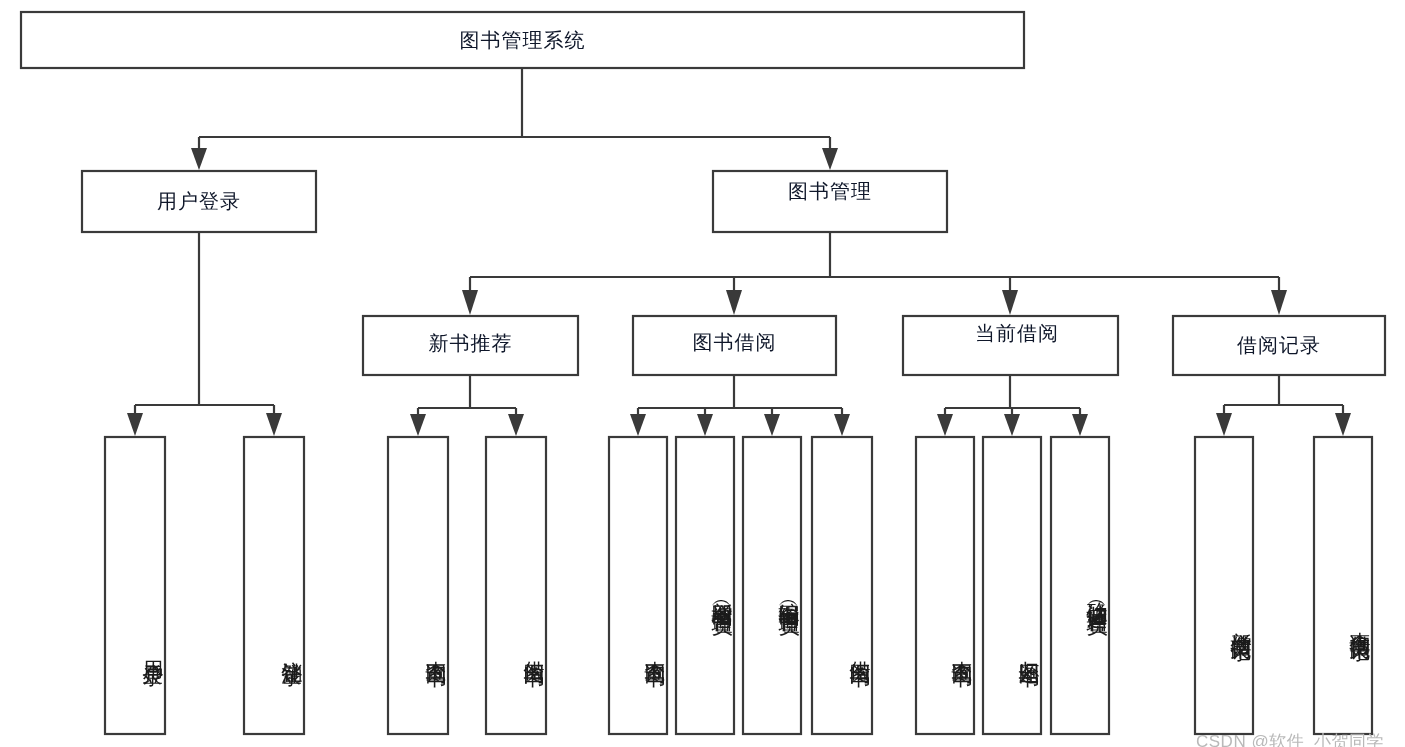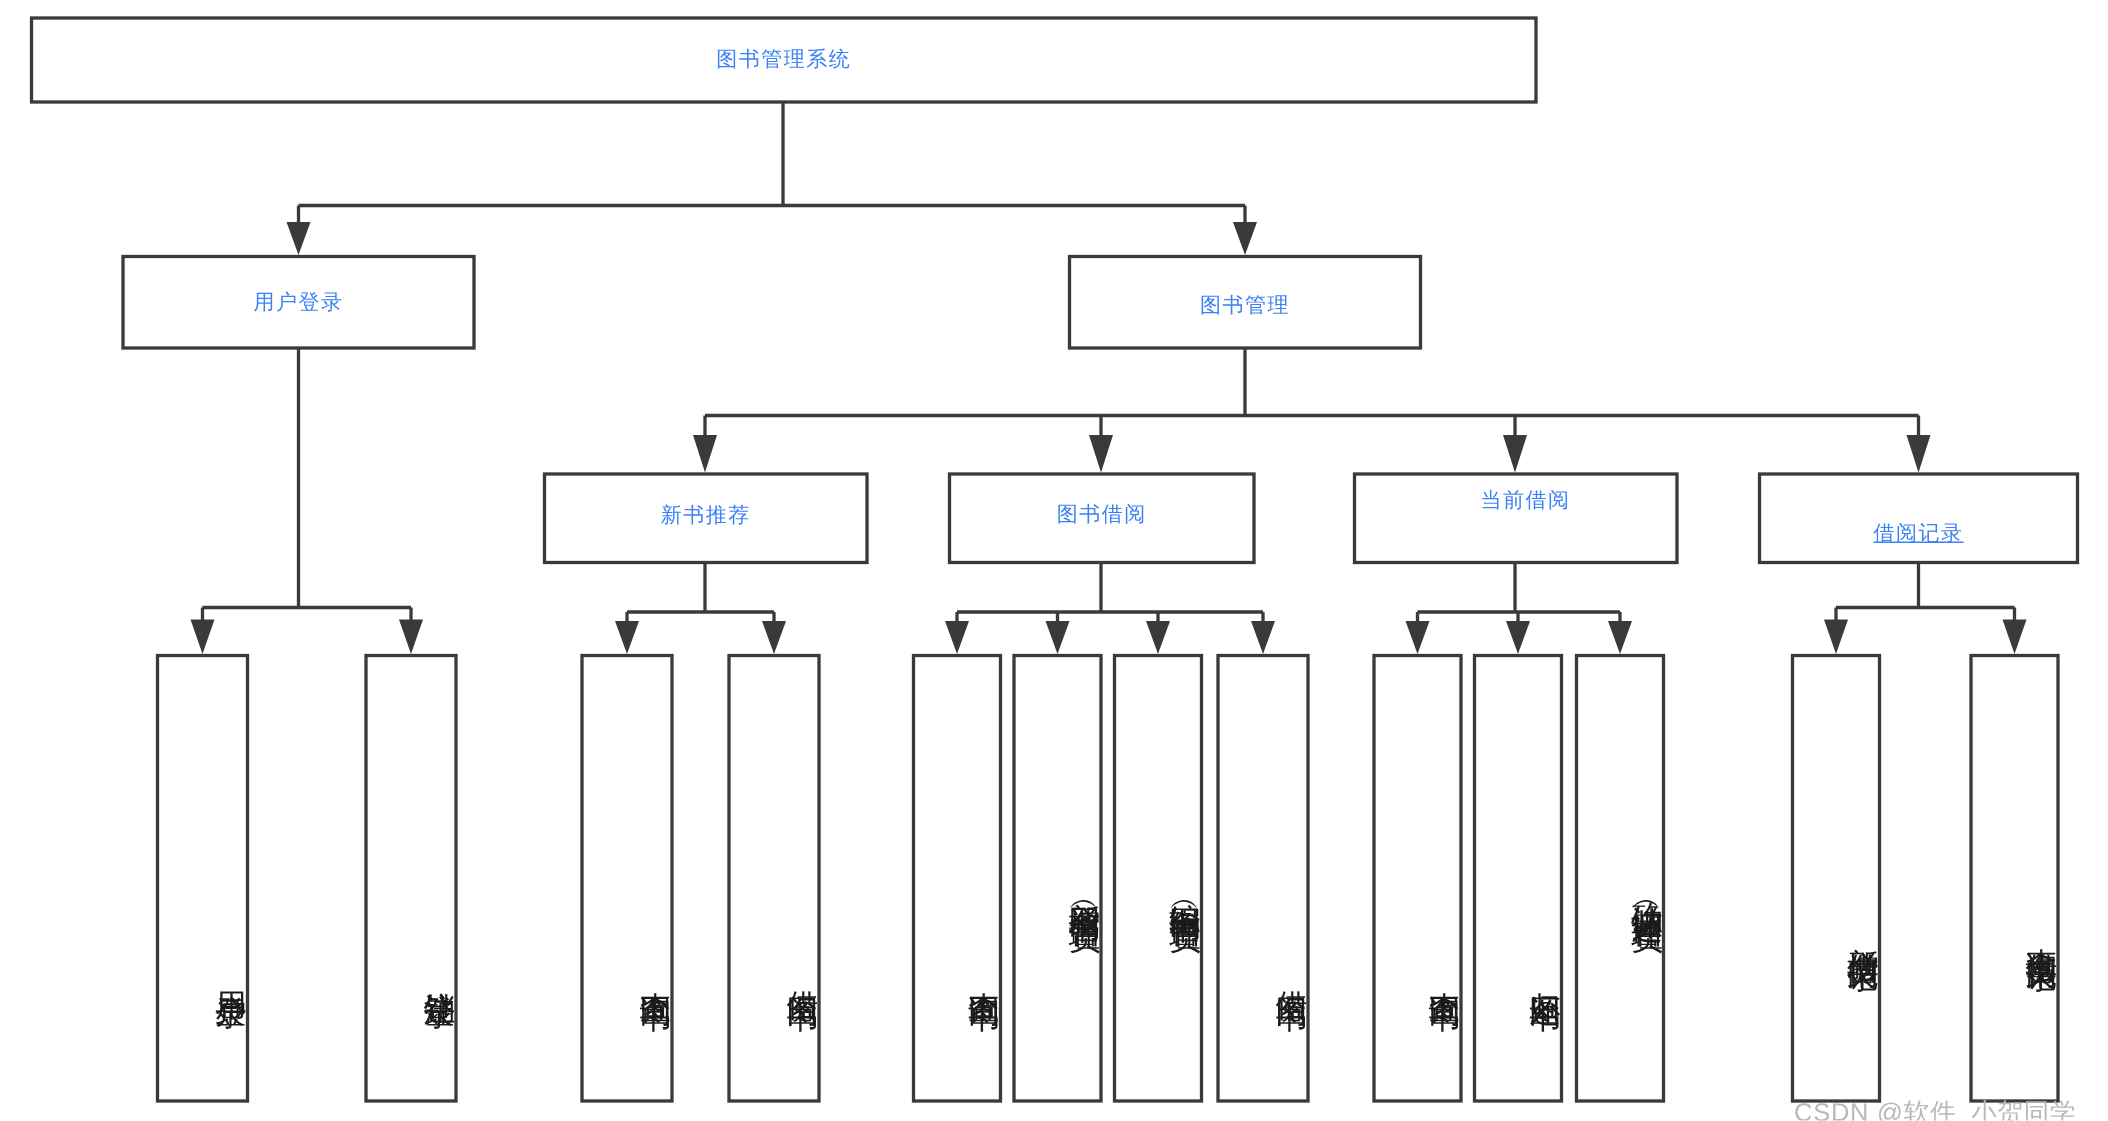--- a/index.html
+++ b/index.html
@@ -40,22 +40,22 @@
   }
   .arrow-head {
     fill: #3a3a3a;
     stroke: none;
   }
   .node-label-h {
     position: absolute;
     display: flex;
     align-items: center;
     justify-content: center;
-    color: #3b82f6;
-    font-size: 14px;
+    color: #0f172a;
+    font-size: 20px;
     letter-spacing: 1px;
     white-space: nowrap;
     pointer-events: none;
   }
   .node-label-v {
     position: absolute;
     display: flex;
     align-items: flex-start;
     justify-content: center;
     color: #1b1b1b;
@@ -181,26 +181,26 @@
       <path class="connector" d="M 1224 405 L 1224 415"></path>
       <path class="connector" d="M 1343 405 L 1343 415"></path>
       <polygon class="arrow-head" points="1216,413 1232,413 1224,436"></polygon>
       <polygon class="arrow-head" points="1335,413 1351,413 1343,436"></polygon>
     </g>
   </svg>
 
   <div class="node-label-h" style="left:21px; top:12px; width:1003px; height:56px;">图书管理系统</div>
 
   <div class="node-label-h" style="left:82px; top:171px; width:234px; height:61px;">用户登录</div>
-  <div class="node-label-h" style="left:713px; top:173px; width:234px; height:61px;">图书管理</div>
+  <div class="node-label-h" style="left:713px; top:161px; width:234px; height:61px;">图书管理</div>
 
   <div class="node-label-h" style="left:363px; top:314px; width:215px; height:59px;">新书推荐</div>
   <div class="node-label-h" style="left:633px; top:316px; width:203px; height:53px;">图书借阅</div>
   <div class="node-label-h" style="left:903px; top:304px; width:228px; height:59px;">当前借阅</div>
-  <div class="node-label-h" style="left:1173px; top:326px; width:212px; height:59px;text-decoration:underline;">借阅记录</div>
+  <div class="node-label-h" style="left:1173px; top:316px; width:212px; height:59px;">借阅记录</div>
 
   <div class="node-label-v" style="left:105px; top:437px; width:60px; height:297px; padding-top:62px;">用户登录</div>
   <div class="node-label-v" style="left:244px; top:437px; width:60px; height:297px; padding-top:62px;">注销登录</div>
 
   <div class="node-label-v" style="left:388px; top:437px; width:60px; height:297px; padding-top:62px;">查询图书</div>
   <div class="node-label-v" style="left:486px; top:437px; width:60px; height:297px; padding-top:62px;">借阅图书</div>
 
   <div class="node-label-v" style="left:609px; top:437px; width:58px; height:297px; padding-top:62px;">查询图书</div>
   <div class="node-label-v" style="left:676px; top:437px; width:58px; height:297px; padding-top:8px;">新增图书（管理员）</div>
   <div class="node-label-v" style="left:743px; top:437px; width:58px; height:297px; padding-top:8px;">编辑图书（管理员）</div>

